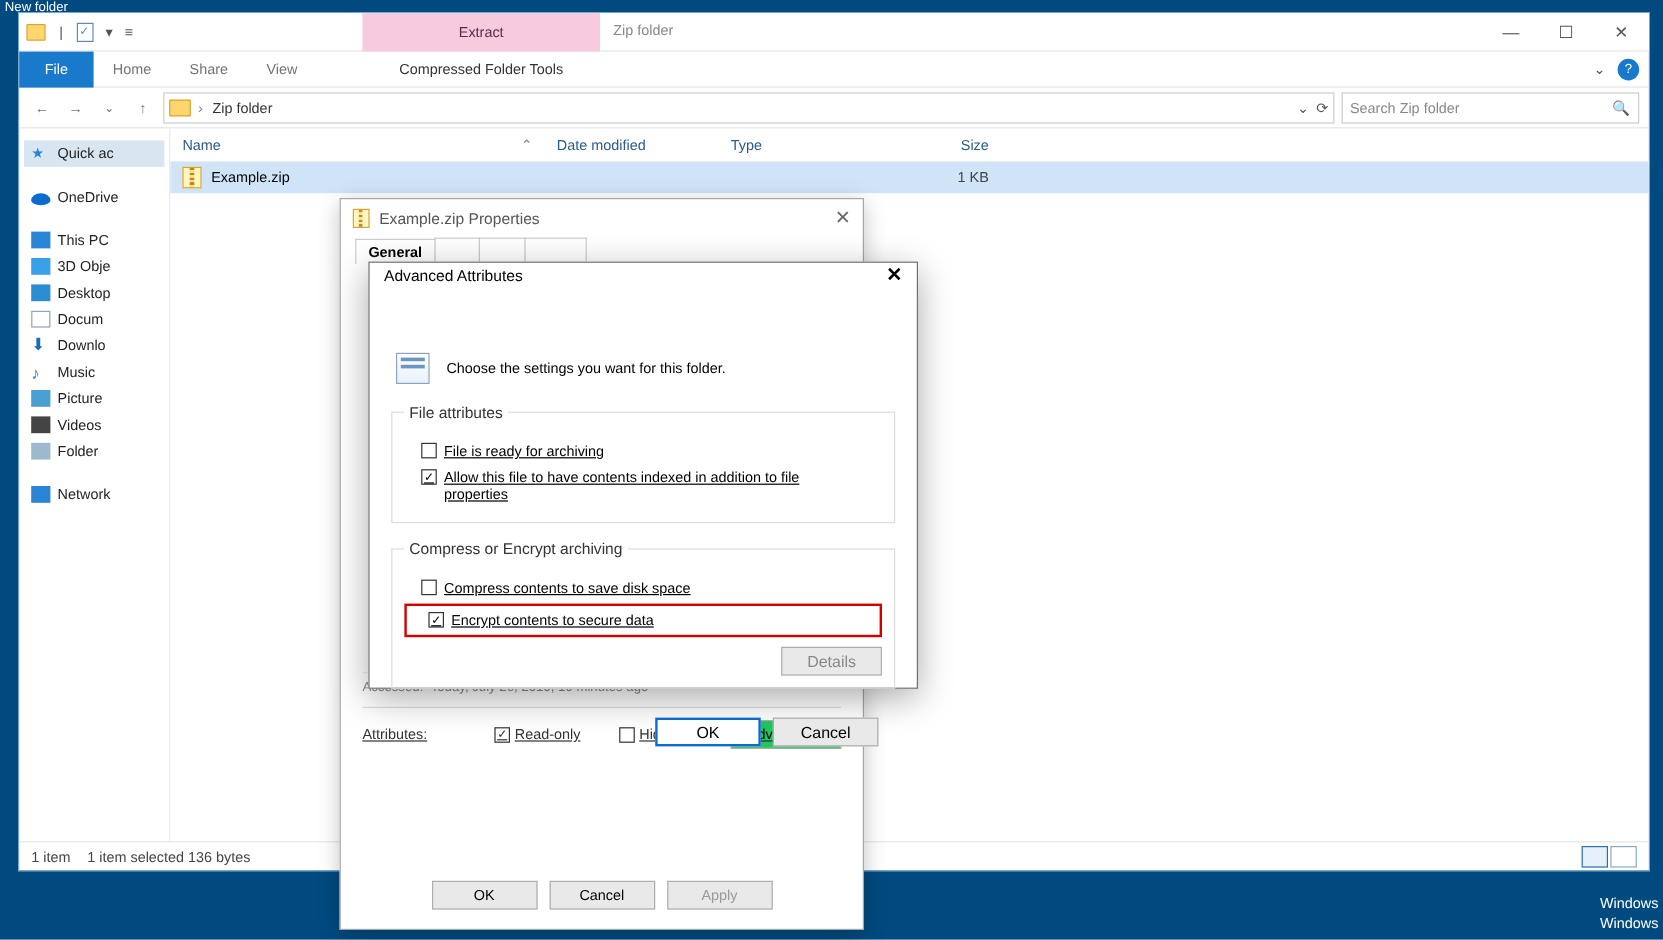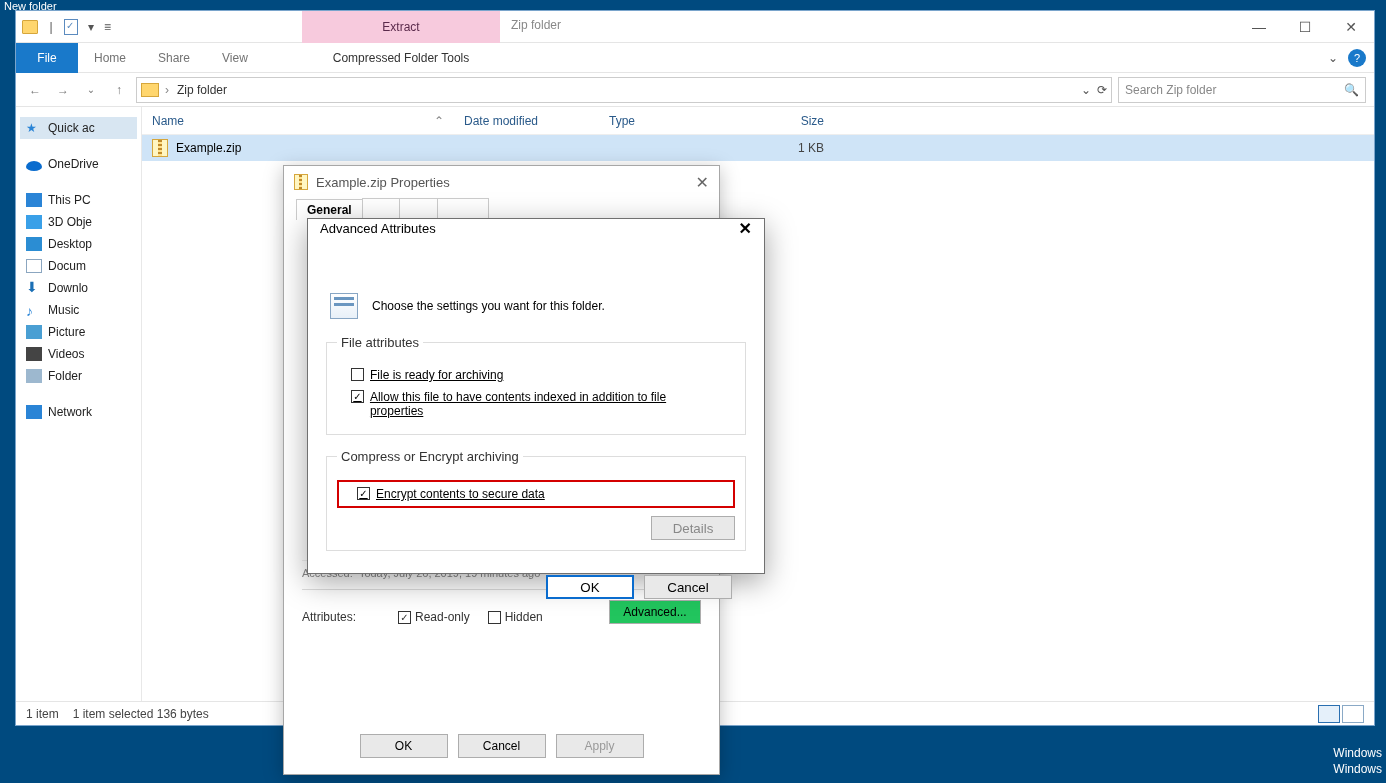--- a/index.html
+++ b/index.html
@@ -91,21 +91,21 @@
 .propsdlg .titlebar2 { height:32px; display:flex; align-items:center; padding:0 10px; color:#555; font-size:13px;}
 .propsdlg .titlebar2 .zip-ico { width:14px; height:16px; background:#fff6c2; border:1px solid #d6a63b; margin-right:8px; position:relative;}
 .propsdlg .titlebar2 .zip-ico::after{content:""; position:absolute; left:4px; top:0; width:3px; height:100%; background:repeating-linear-gradient(#c08a2a 0 2px,#ffe08a 2px 4px);}
 .propsdlg .titlebar2 .x { margin-left:auto; color:#666; font-size:16px;}
 .propsdlg .tabsrow { padding:0 12px;}
 .propsdlg .tabsrow .tabset { display:flex; border-bottom:1px solid #ccc;}
 .propsdlg .tabsrow .t { border:1px solid #ccc; border-bottom:none; padding:3px 10px; background:#fff; font-size:12px; margin-right:-1px; color:#888;font-weight:bold;}
 .propsdlg .tabsrow .t.active { color:#000; position:relative; top:1px; background:#fff;}
 .propsdlg .content { flex:1; padding:10px 18px; font-size:12px; color:#333;}
 .propsdlg .hr { border-top:1px solid #ddd; margin:10px 0;}
-.propsdlg .attrrow { display:flex; align-items:flex-end; gap:18px;}
+.propsdlg .attrrow { display:flex; align-items:center; gap:32px;text-decoration:underline;}
 .propsdlg .attrrow .lbl { width:78px;}
 .propsdlg .chk { display:flex; align-items:center; gap:4px;}
 .propsdlg .chkbox { width:13px; height:13px; border:1px solid #333; display:flex; align-items:center; justify-content:center; font-size:10px;}
 .propsdlg .advbtn { margin-left:auto; width:92px; height:24px; border:1px solid #adadad; background:#22c55e; font-size:12px;}
 .propsdlg .btnrow { display:flex; gap:10px; justify-content:center; padding:12px 0 16px;}
 .propsdlg .btnrow button { width:88px; height:24px; border:1px solid #adadad; background:#e9e9e9; font-size:12px;}
 .propsdlg .btnrow button.disabled { color:#999;}
 
 
 .advdlg {
@@ -328,20 +328,24 @@
           <span class="chkbox"></span>
           <span>File is ready for archiving</span>
         </label>
       <label class="chk">
           <span class="chkbox">✓</span>
           <span>Allow this file to have contents indexed in addition to file properties</span>
         </label>
     </fieldset>
     <fieldset style="padding-bottom:40px;">
       <legend>Compress or Encrypt archiving</legend>
+      <label class="chk">
+          <span class="chkbox"></span>
+          <span>Compress contents to save disk space</span>
+        </label>
       <div class="highlight">
         <label class="chk">
             <span class="chkbox">✓</span>
             <span>Encrypt contents to secure data</span>
           </label>
       </div>
       <button class="details">Details</button>
     </fieldset>
     <div class="btnrow">
       <button class="primary">OK</button>

